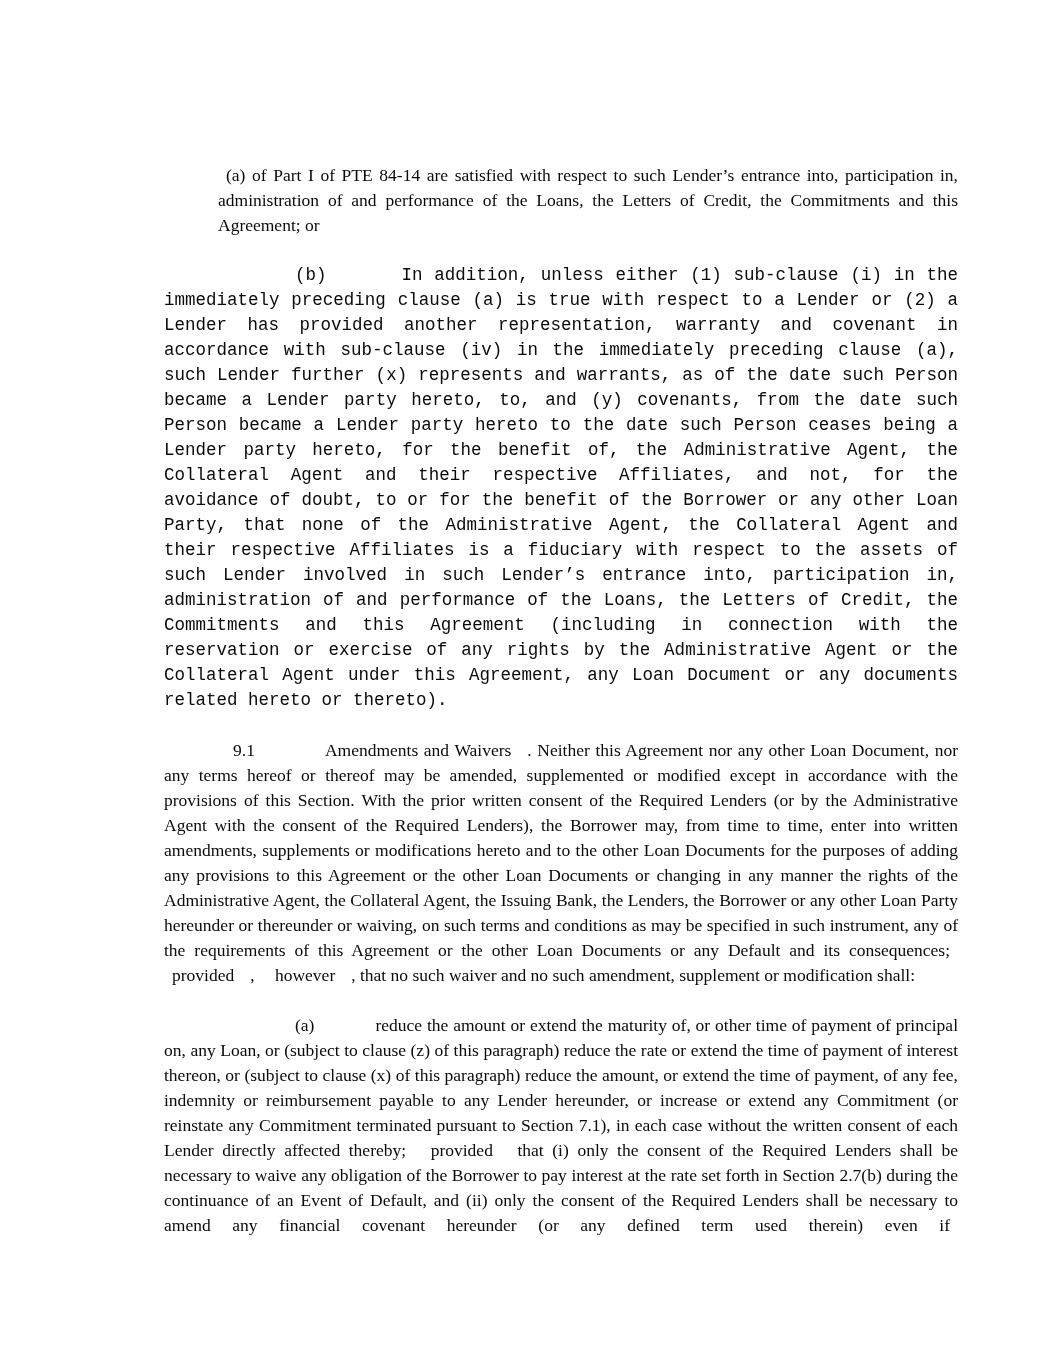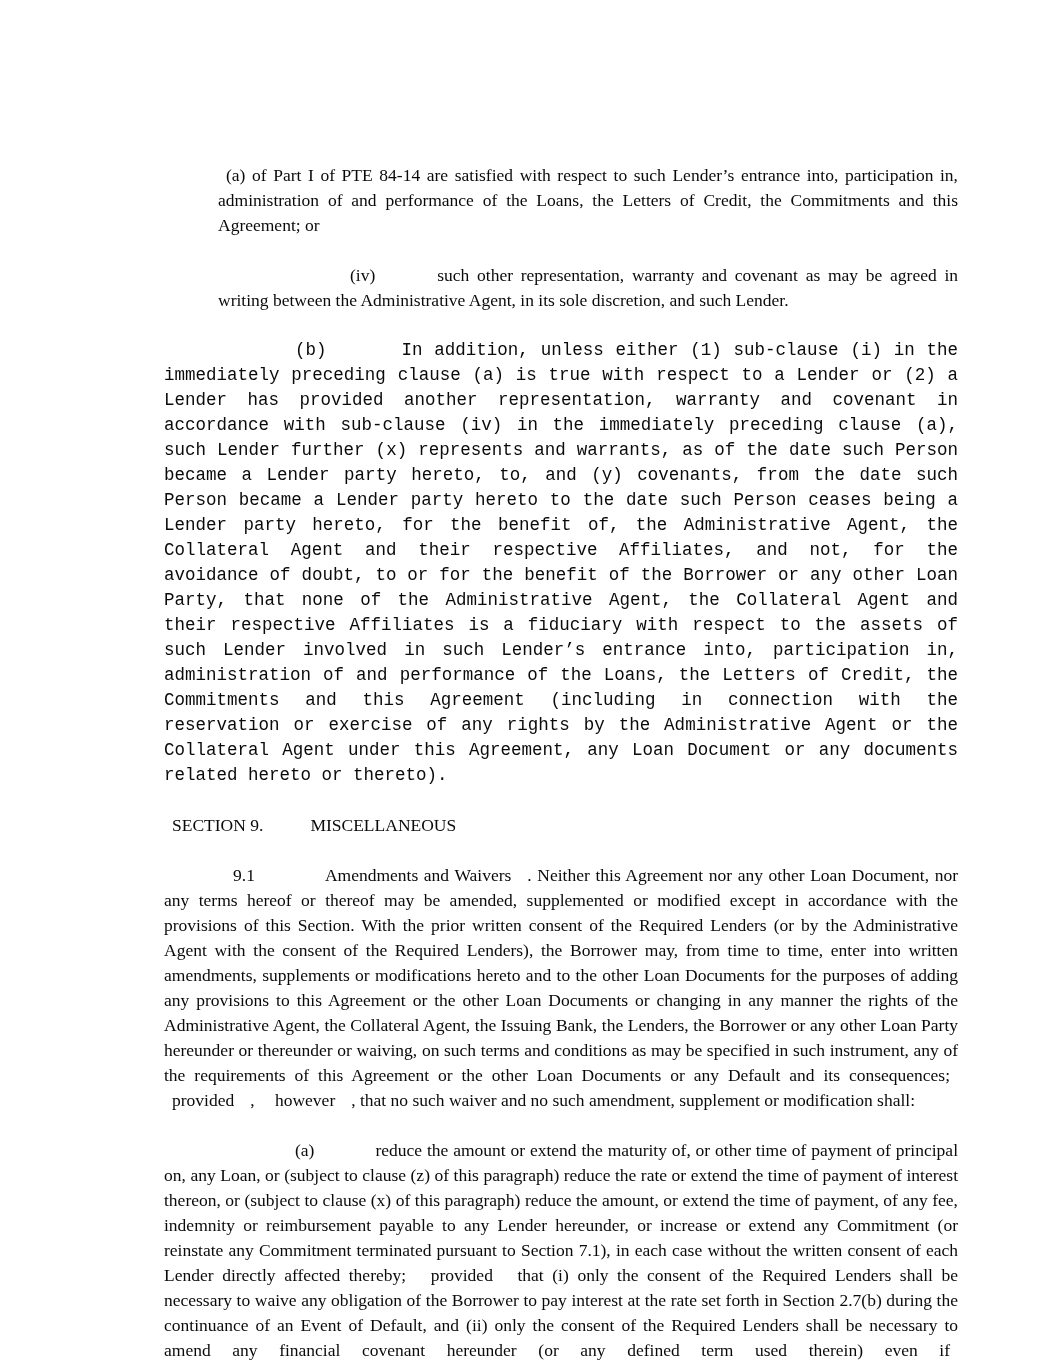--- a/index.html
+++ b/index.html
@@ -47,25 +47,23 @@
   }
 </style>
 </head>
 <body>
 
 <div class="page">
   <div class="content">
 
     <p class="para block-indent"><span>(a) of Part I of PTE 84-14 are satisfied with respect to such Lender’s entrance into, participation in, administration of and performance of the Loans, the Letters of Credit, the Commitments and this Agreement; or</span></p>
 
-    <p class="para p-iv"><span>(iv)</span><span class="tab t30"></span><span>such other representation, warranty and covenant as may be agreed in writing between the Administrative Agent, in its sole discretion, and such Lender.</span></p>
 
     <p class="para p-b"><span>(b)</span><span class="tab t43"></span><span>In addition, unless either (1) sub-clause (i) in the immediately preceding clause (a) is true with respect to a Lender or (2) a Lender has provided another representation, warranty and covenant in accordance with sub-clause (iv) in the immediately preceding clause (a), such Lender further (x) represents and warrants, as of the date such Person became a Lender party hereto, to, and (y) covenants, from the date such Person became a Lender party hereto to the date such Person ceases being a Lender party hereto, for the benefit of, the Administrative Agent, the Collateral Agent and their respective Affiliates, and not, for the avoidance of doubt, to or for the benefit of the Borrower or any other Loan Party, that none of the Administrative Agent, the Collateral Agent and their respective Affiliates is a fiduciary with respect to the assets of such Lender involved in such Lender’s entrance into, participation in, administration of and performance of the Loans, the Letters of Credit, the Commitments and this Agreement (including in connection with the reservation or exercise of any rights by the Administrative Agent or the Collateral Agent under this Agreement, any Loan Document or any documents related hereto or thereto).</span></p>
 
-    <p class="para heading"><span>SECTION 9.</span><span class="tab t15"></span><span>MISCELLANEOUS</span></p>
 
     <p class="para p-91"><span>9.1</span><span class="tab t38"></span><span class="u">Amendments and Waivers</span><span>.  Neither this Agreement nor any other Loan Document, nor any terms hereof or thereof may be amended, supplemented or modified except in accordance with the provisions of this Section.  With the prior written consent of the Required Lenders (or by the Administrative Agent with the consent of the Required Lenders), the Borrower may, from time to time, enter into written amendments, supplements or modifications hereto and to the other Loan Documents for the purposes of adding any provisions to this Agreement or the other Loan Documents or changing in any manner the rights of the Administrative Agent, the Collateral Agent, the Issuing Bank, the Lenders, the Borrower or any other Loan Party hereunder or thereunder or waiving, on such terms and conditions as may be specified in such instrument, any of the requirements of this Agreement or the other Loan Documents or any Default and its consequences; </span><span class="u">provided</span><span>, </span><span class="u">however</span><span>, that no such waiver and no such amendment, supplement or modification shall:</span></p>
 
     <p class="para p-a2"><span>(a)</span><span class="tab t29"></span><span>reduce the amount or extend the maturity of, or other time of payment of principal on, any Loan, or (subject to clause (z) of this paragraph) reduce the rate or extend the time of payment of interest thereon, or (subject to clause (x) of this paragraph) reduce the amount, or extend the time of payment, of any fee, indemnity or reimbursement payable to any Lender hereunder, or increase or extend any Commitment (or reinstate any Commitment terminated pursuant to Section 7.1), in each case without the written consent of each Lender directly affected thereby; </span><span class="u">provided</span><span> that (i) only the consent of the Required Lenders shall be necessary to waive any obligation of the Borrower to pay interest at the rate set forth in Section 2.7(b) during the continuance of an Event of Default, and (ii) only the consent of the Required Lenders shall be necessary to amend any financial covenant hereunder (or any defined term used therein) even if</span></p>
 
   </div>
 
 </div>
 
 </body></html>

